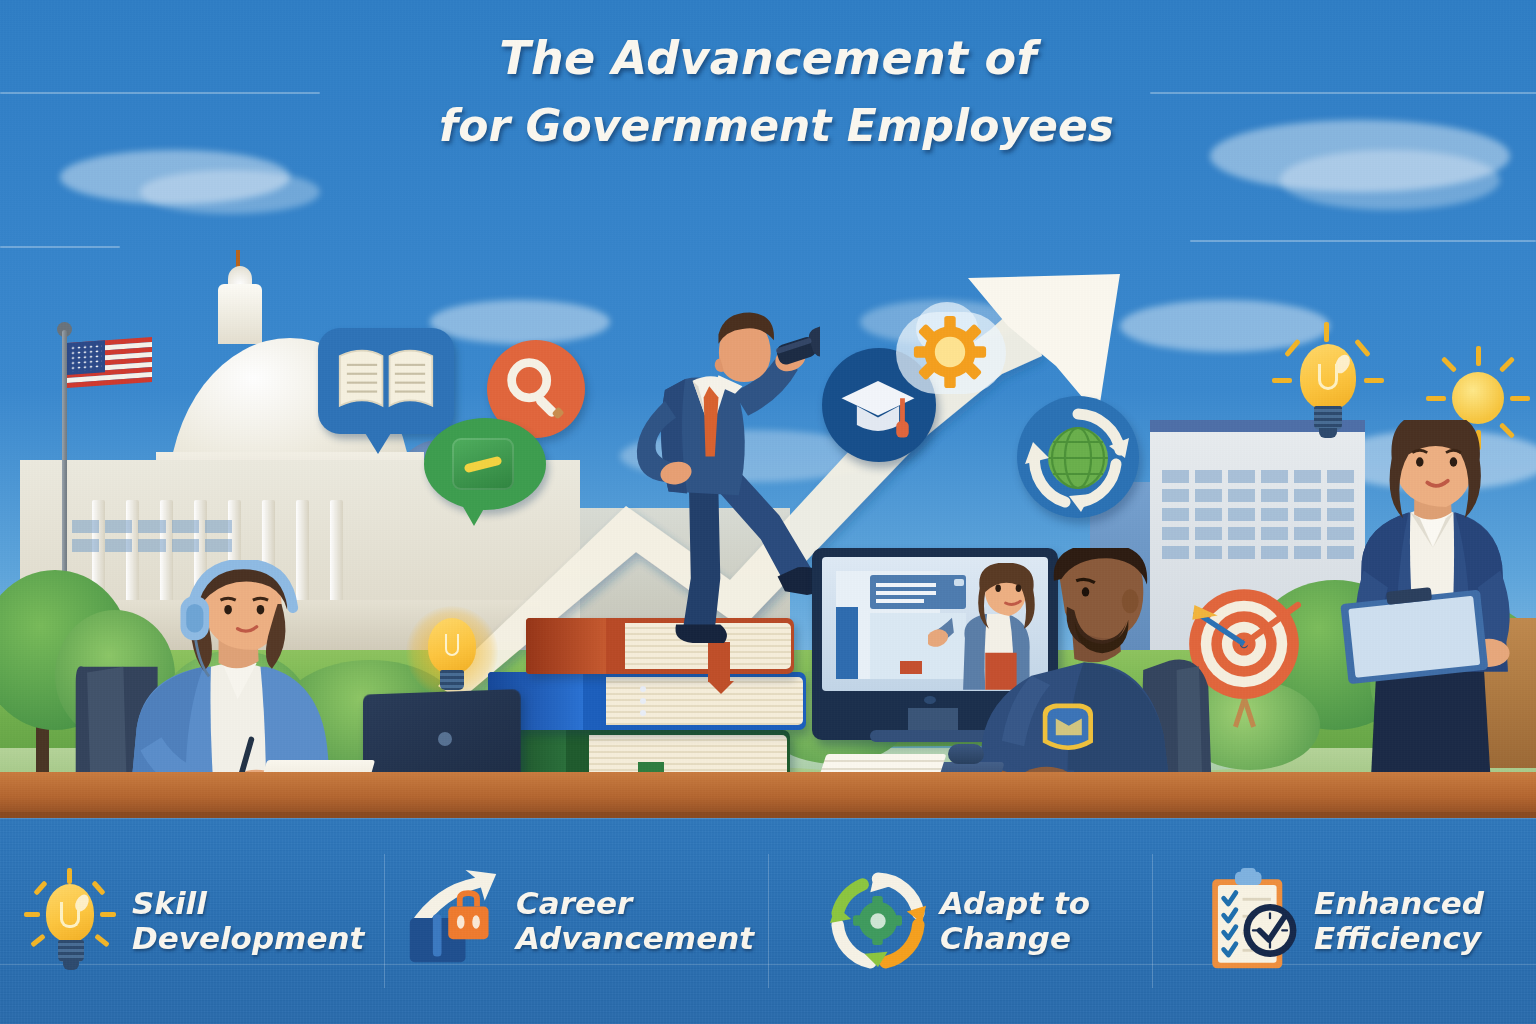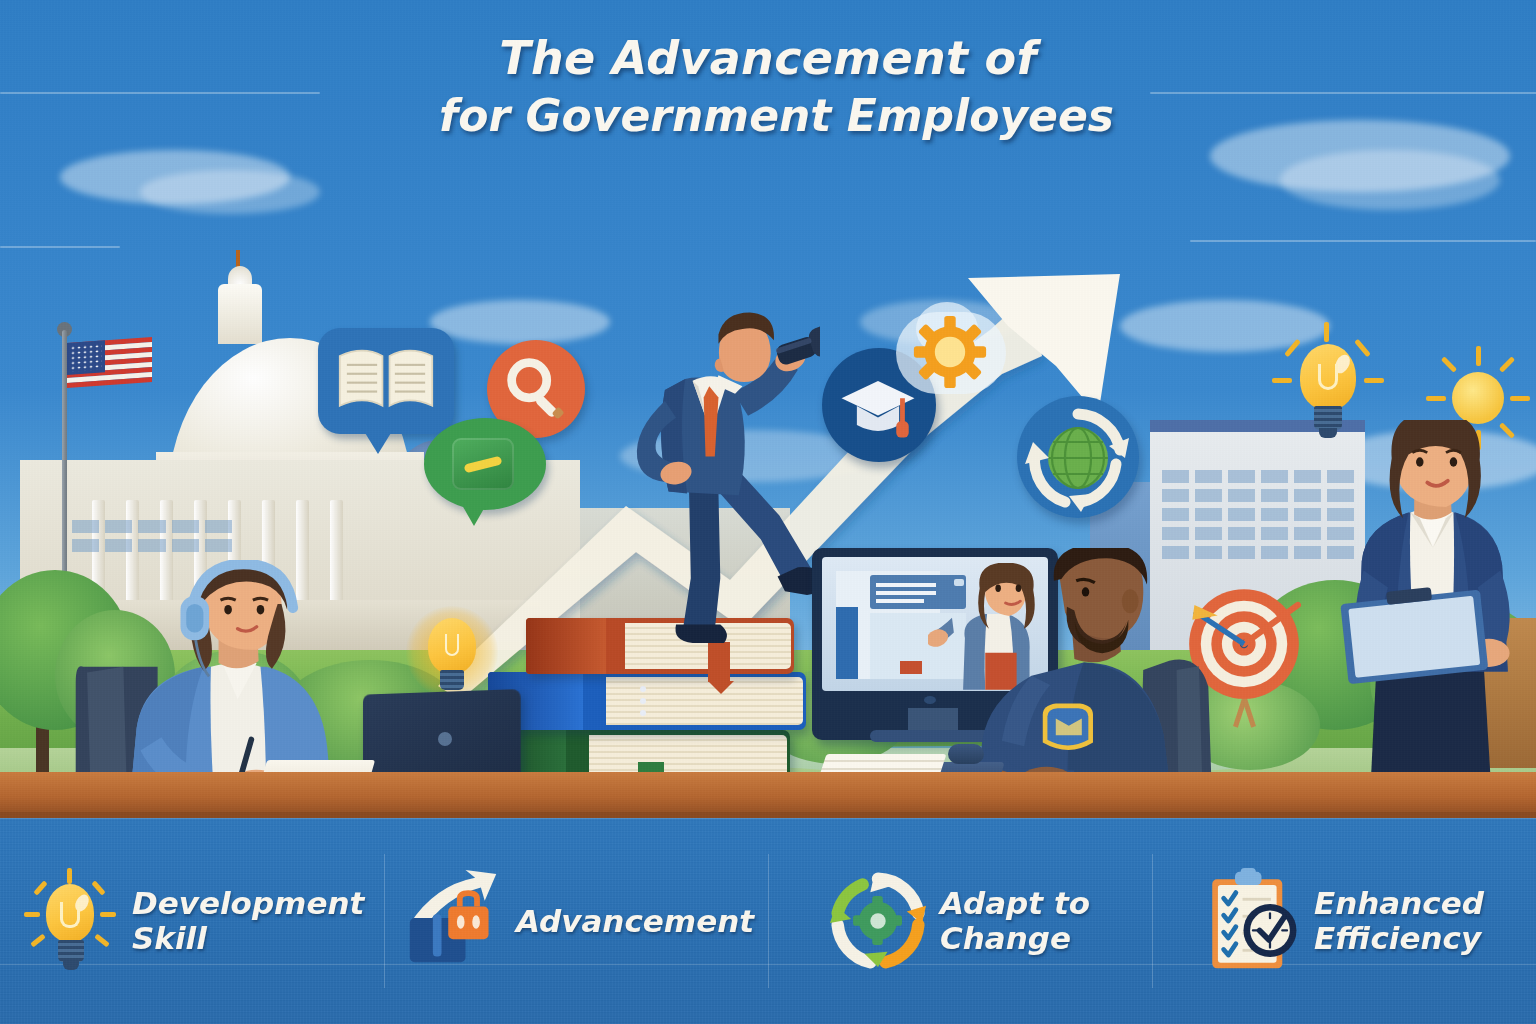--- a/index.html
+++ b/index.html
@@ -213,21 +213,21 @@
     filter: drop-shadow(3px 4px 3px rgba(10,40,80,.6));
   }
   .t-cream {
     color:#f9f5e9;
     text-shadow: 3px 4px 4px rgba(10,40,80,.55);
     margin-left: 14px;
   }
   .t-line3 {
     font-family: "DejaVu Sans", sans-serif;
     font-size: 44px; font-weight: 700; font-style: italic;
-    color:#fbf8f0; margin-top: 8px;
+    color:#fbf8f0; margin-top: 18px;
     text-shadow: 2px 3px 4px rgba(10,40,80,.55);
     padding-left: 17px;
   }
 
   
   .footer {
     position:absolute; left:0; bottom:0; width:1536px; height:206px;
     background: linear-gradient(180deg,#2f78bd 0%, #2a6fb2 62%, #2a6cad 100%);
     z-index: 50;
   }
@@ -841,38 +841,39 @@
           <div class="ray" style="left:72px; top:70px; width:16px; height:5px; transform:rotate(38deg);"></div>
           <div class="bulb-glass" style="left:24px; top:16px; width:48px; height:58px;"></div>
           <div style="position:absolute; left:54px; top:26px; width:12px; height:18px; border-radius:50%;
                       background: rgba(255,255,255,.7); transform: rotate(28deg);"></div>
           <div style="position:absolute; left:38px; top:34px; width:20px; height:26px;
                       border:3px solid #fff2c4; border-top:none; border-radius:0 0 9px 9px;"></div>
           <div class="bulb-base" style="left:36px; top:72px; width:26px; height:22px;"></div>
           <div style="position:absolute; left:41px; top:92px; width:16px; height:10px; border-radius:0 0 6px 6px; background:#2d4a6e;"></div>
         </div>
         <div class="f-label">
+          <div>Skill</div>
           <div>Development</div>
-          <div>Skill</div>
         </div>
       </div>
 
       <div class="f-cell">
         <div class="f-icon">
           <svg viewBox="0 0 100 110" style="position:absolute; inset:0; width:100%; height:100%;">
             <path d="M4 58 Q30 18 72 10 L62 2 L94 6 L82 34 L78 20 Q40 30 16 66 Z" fill="#f6f2e6"></path>
             <rect x="4" y="52" width="58" height="46" rx="5" fill="#1f4f8f"></rect>
             <rect x="28" y="48" width="9" height="44" rx="4" fill="#3b79c2"></rect>
             <rect x="44" y="40" width="42" height="34" rx="5" fill="#ef7b2e"></rect>
             <path d="M56 40 L56 32 Q56 26 65 26 Q74 26 74 32 L74 40" fill="none" stroke="#ef7b2e" stroke-width="6"></path>
             <ellipse cx="57" cy="56" rx="4" ry="7" fill="#fbe9d6"></ellipse>
             <ellipse cx="73" cy="56" rx="4" ry="7" fill="#fbe9d6"></ellipse>
           </svg>
         </div>
         <div class="f-label">
+          <div>Career</div>
           <div>Advancement</div>
         </div>
       </div>
 
       <div class="f-cell">
         <div class="f-icon">
           <svg viewBox="0 0 100 100" style="position:absolute; inset:0; width:100%; height:100%;">
             <path d="M50 6 A44 44 0 0 1 92 42" fill="none" stroke="#f6f2e6" stroke-width="13" stroke-linecap="round"></path>
             <path d="M92 54 A44 44 0 0 1 58 93" fill="none" stroke="#f5a01e" stroke-width="13" stroke-linecap="round"></path>
             <path d="M42 93 A44 44 0 0 1 8 54" fill="none" stroke="#f6f2e6" stroke-width="13" stroke-linecap="round"></path>

